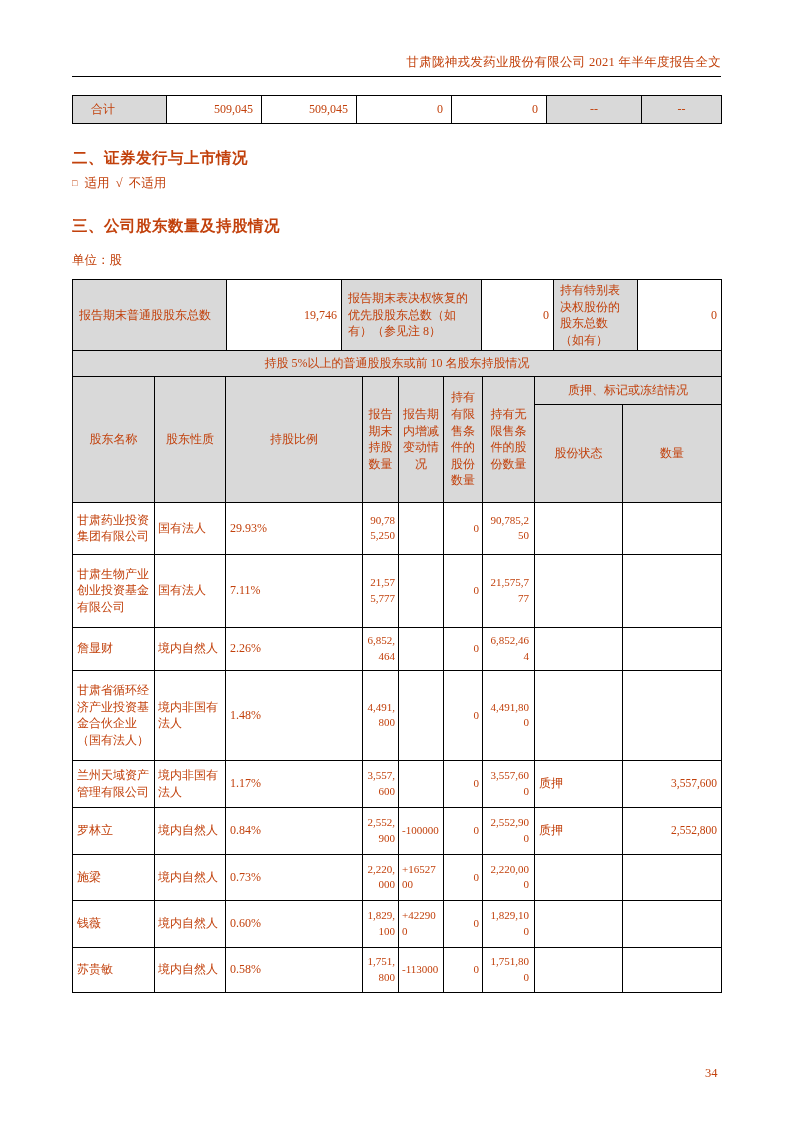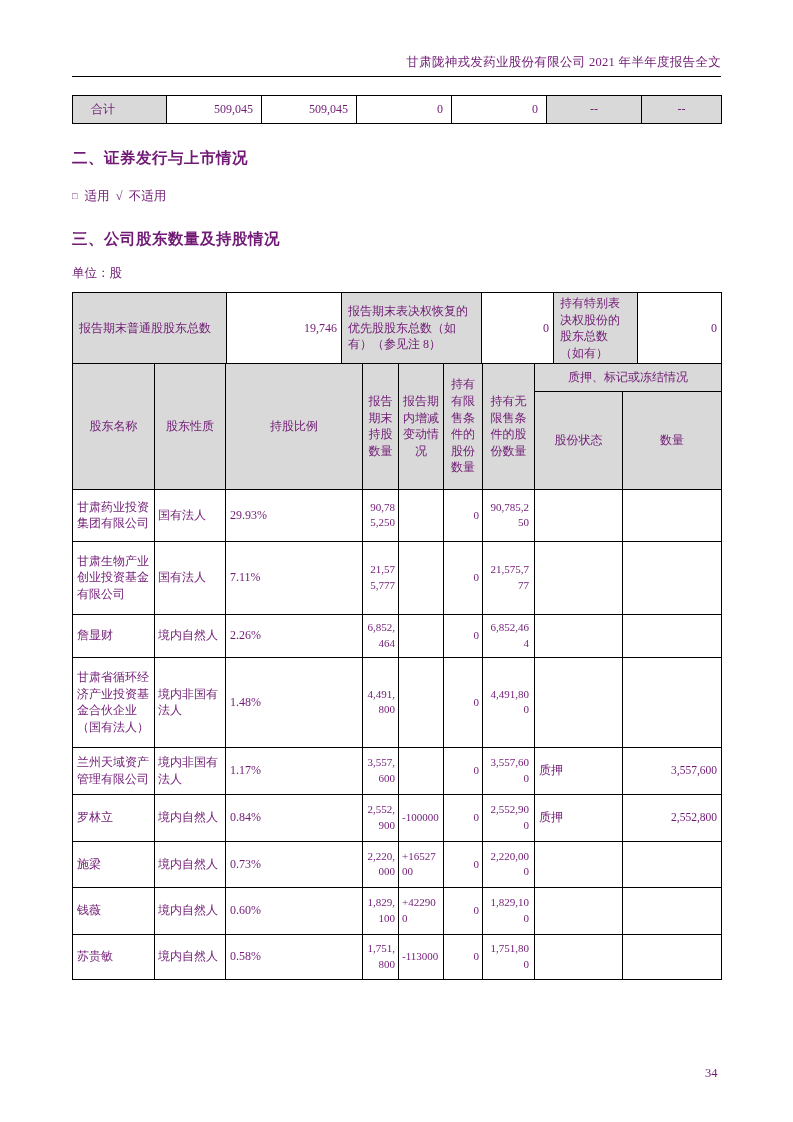--- a/index.html
+++ b/index.html
@@ -1,26 +1,26 @@
 <!DOCTYPE html>
 <html><head>
 <meta charset="utf-8">
 <style>
   html,body{margin:0;padding:0;background:#f0f0f0;}
   .page{position:relative;width:793px;height:1122px;background:#ffffff;margin:0 auto;
-        font-family:"Liberation Serif","DejaVu Serif",serif;color:#701a75;overflow:hidden;}
+        font-family:"Liberation Serif","DejaVu Serif",serif;color:#c2410c;overflow:hidden;}
   .content{position:absolute;left:72px;top:0;width:649px;}
   .doc-header{margin-top:54px;text-align:right;font-size:12.5px;letter-spacing:0.3px;
               padding-bottom:5px;border-bottom:1.6px solid #000;}
   table{border-collapse:collapse;table-layout:fixed;width:649px;border:1.6px solid #000;}
   td{border:1px solid #000;vertical-align:middle;font-size:12px;line-height:1.38;
      padding:2px 4px;overflow:hidden;word-break:break-all;}
   .gray{background:#d9d9d9;}
   .sec-heading{font-size:15.5px;font-weight:bold;margin:24px 0 0 0;letter-spacing:0.5px;}
-  .applic{margin-top:19px;font-size:12.5px;}
+  .applic{margin-top:6px;font-size:12.5px;}
   .applic .box{font-size:9px;position:relative;top:-1.5px;margin-right:4px;}
   .applic .chk{margin:0 3px;}
   .unit-line{margin-top:15px;font-size:12.5px;}
   .mini{margin-top:18px;}
   .ml{text-align:left;padding:2px 18px;}
   .mv{text-align:right;padding:2px 8px;}
   .md{text-align:center;}
   .tblA{margin-top:10px;}
   .sl{text-align:left;padding:2px 6px;}
   .sv{text-align:right;padding:2px 4px;}
@@ -93,20 +93,23 @@
         </colgroup>
       <tbody>
           <tr style="height:68px">
         <td class="sl gray">报告期末普通股股东总数</td>
         <td class="sv">19,746</td>
         <td class="sl gray">报告期末表决权恢复的优先股股东总数（如有）（参见注 8）</td>
         <td class="sv">0</td>
         <td class="sl gray">持有特别表决权股份的股东总数（如有）</td>
         <td class="sv">0</td>
       </tr>
+      <tr style="height:26px">
+        <td class="band gray" colspan="6">持股 5%以上的普通股股东或前 10 名股东持股情况</td>
+      </tr>
     </tbody>
       </table>
 
     <table class="tblB">
       <colgroup>
           <col style="width:82px">
           <col style="width:71px">
           <col style="width:137px">
           <col style="width:36px">
           <col style="width:45px">

